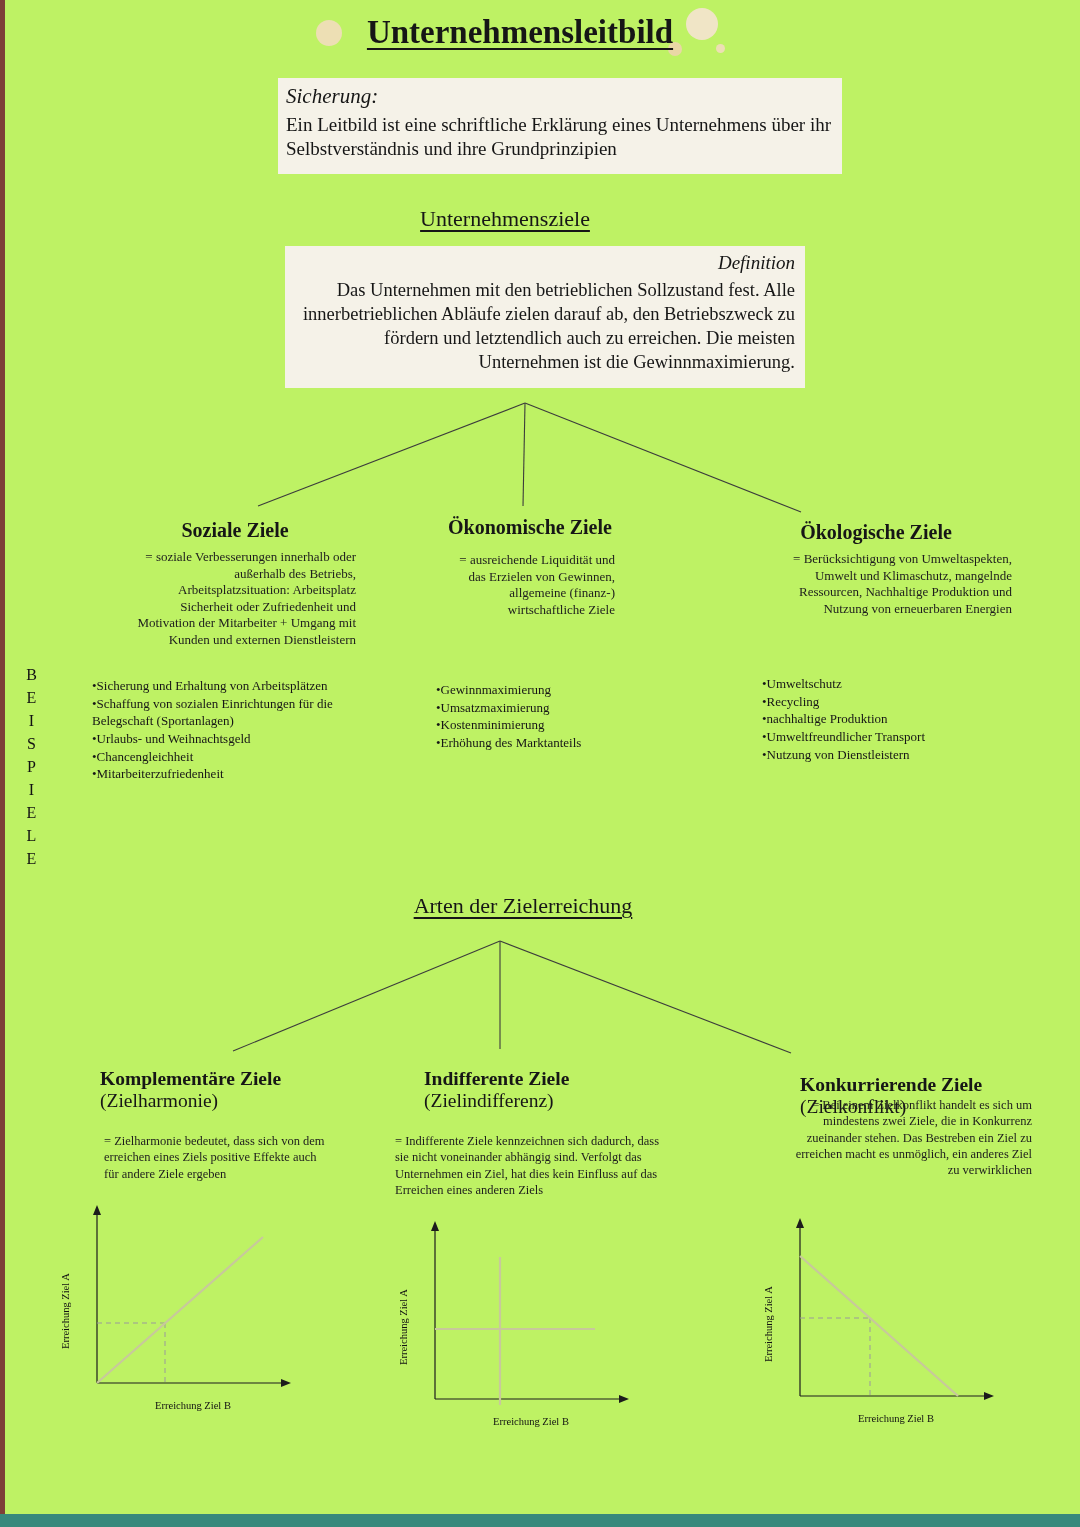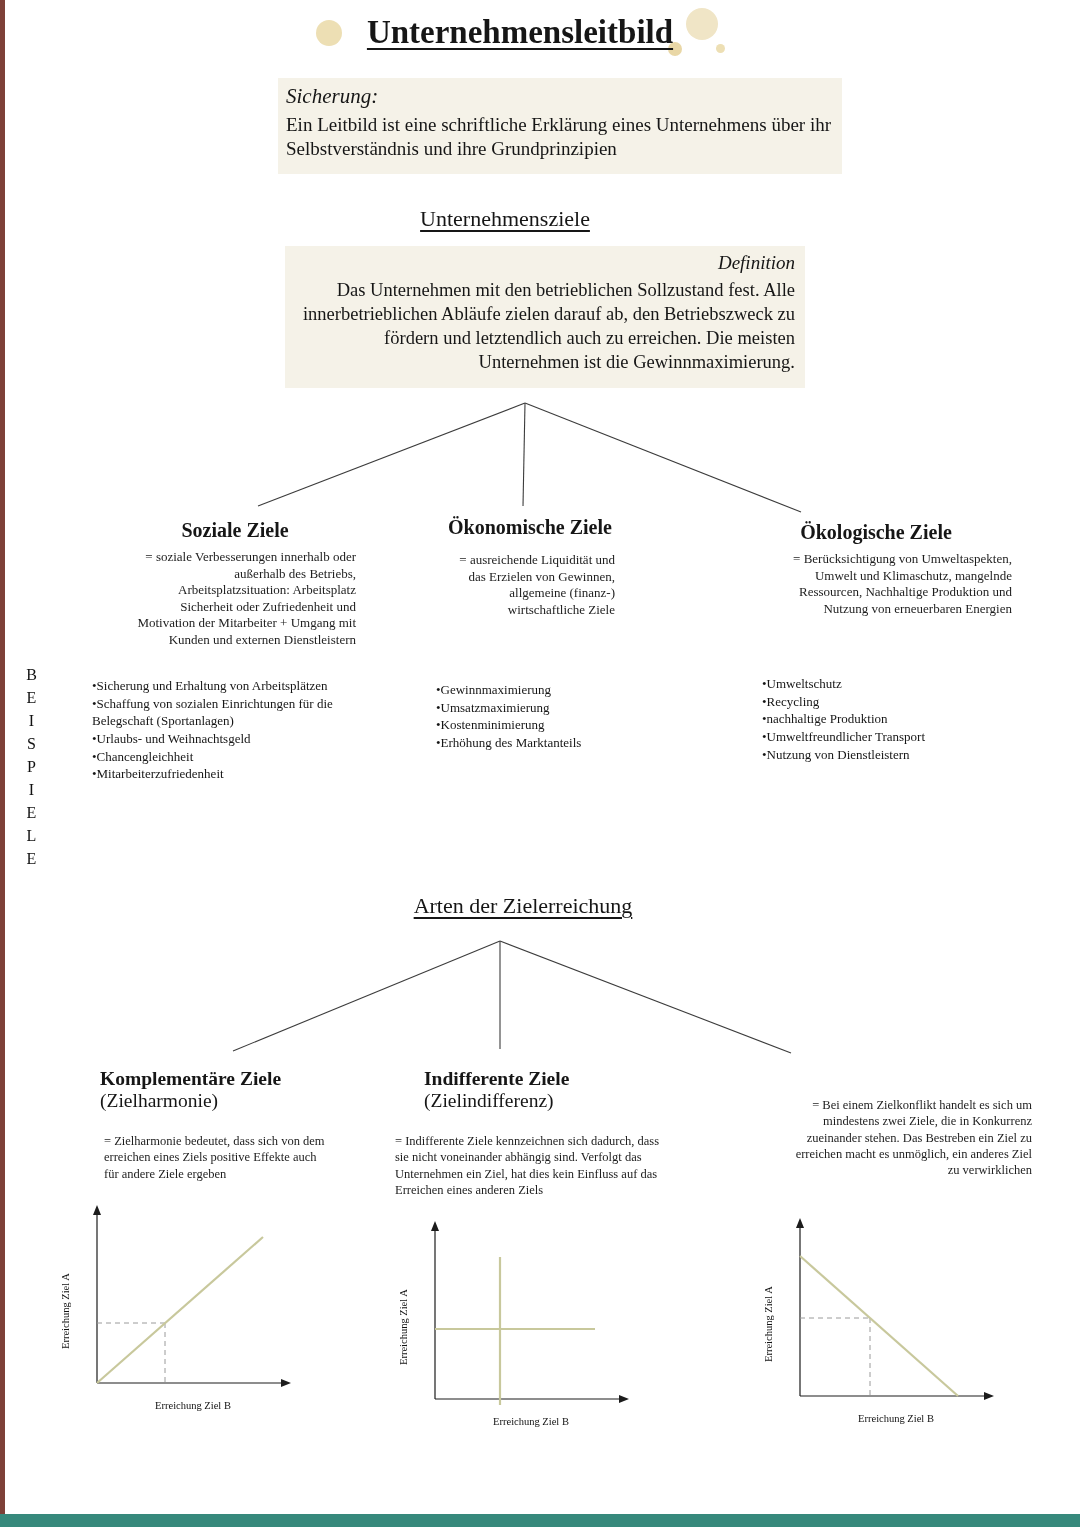--- a/index.html
+++ b/index.html
@@ -1,20 +1,20 @@
 <!DOCTYPE html>
 <html><head>
 <meta charset="utf-8">
 <style>
   html,body { margin:0; padding:0; background:#e9e9e9; }
   .page {
     position:relative;
     width:1080px; height:1527px;
     margin:0 auto;
-    background:#ffffff;
+    background:#bef264;
     font-family:"Liberation Serif", serif;
     color:#161616;
     overflow:hidden;
   }
   
   .left-bar { position:absolute; left:0; top:0; width:5px; height:100%; background:#7e4038; }
   .bottom-bar { position:absolute; left:0; bottom:0; width:100%; height:13px; background:#37897c; }
   .deco { position:absolute; border-radius:50%; z-index:0; }
   .deco.a { left:316px; top:20px; width:26px; height:26px; background:#eddfb4; }
   .deco.b { left:686px; top:8px;  width:32px; height:32px; background:#f0e5c6; }
@@ -159,20 +159,24 @@
   <h2 class="h2 arten-title">Arten der Zielerreichung</h2>
 
   <div class="type-head t1">
     <p class="t">Komplementäre Ziele</p>
     <p class="s">(Zielharmonie)</p>
   </div>
   <div class="type-head t2">
     <p class="t">Indifferente Ziele</p>
     <p class="s">(Zielindifferenz)</p>
   </div>
+  <div class="type-head t3">
+    <p class="t">Konkurrierende Ziele</p>
+    <p class="s">(Zielkonflikt)</p>
+  </div>
 
   <p class="type-desc t1">= Zielharmonie bedeutet, dass sich von dem erreichen eines Ziels positive Effekte auch für andere Ziele ergeben</p>
   <p class="type-desc t2">= Indifferente Ziele kennzeichnen sich dadurch, dass sie nicht voneinander abhängig sind. Verfolgt das Unternehmen ein Ziel, hat dies kein Einfluss auf das Erreichen eines anderen Ziels</p>
   <p class="type-desc t3">= Bei einem Zielkonflikt handelt es sich um mindestens zwei Ziele, die in Konkurrenz zueinander stehen. Das Bestreben ein Ziel zu erreichen macht es unmöglich, ein anderes Ziel zu verwirklichen</p>
 
   <svg class="chart f1" viewBox="0 0 260 220">
     <line class="axis" x1="42" y1="186" x2="42" y2="16"></line>
     <polygon class="axis-fill" points="42,8 38,18 46,18"></polygon>
     <line class="axis" x1="42" y1="186" x2="228" y2="186"></line>
     <polygon class="axis-fill" points="236,186 226,182 226,190"></polygon>

